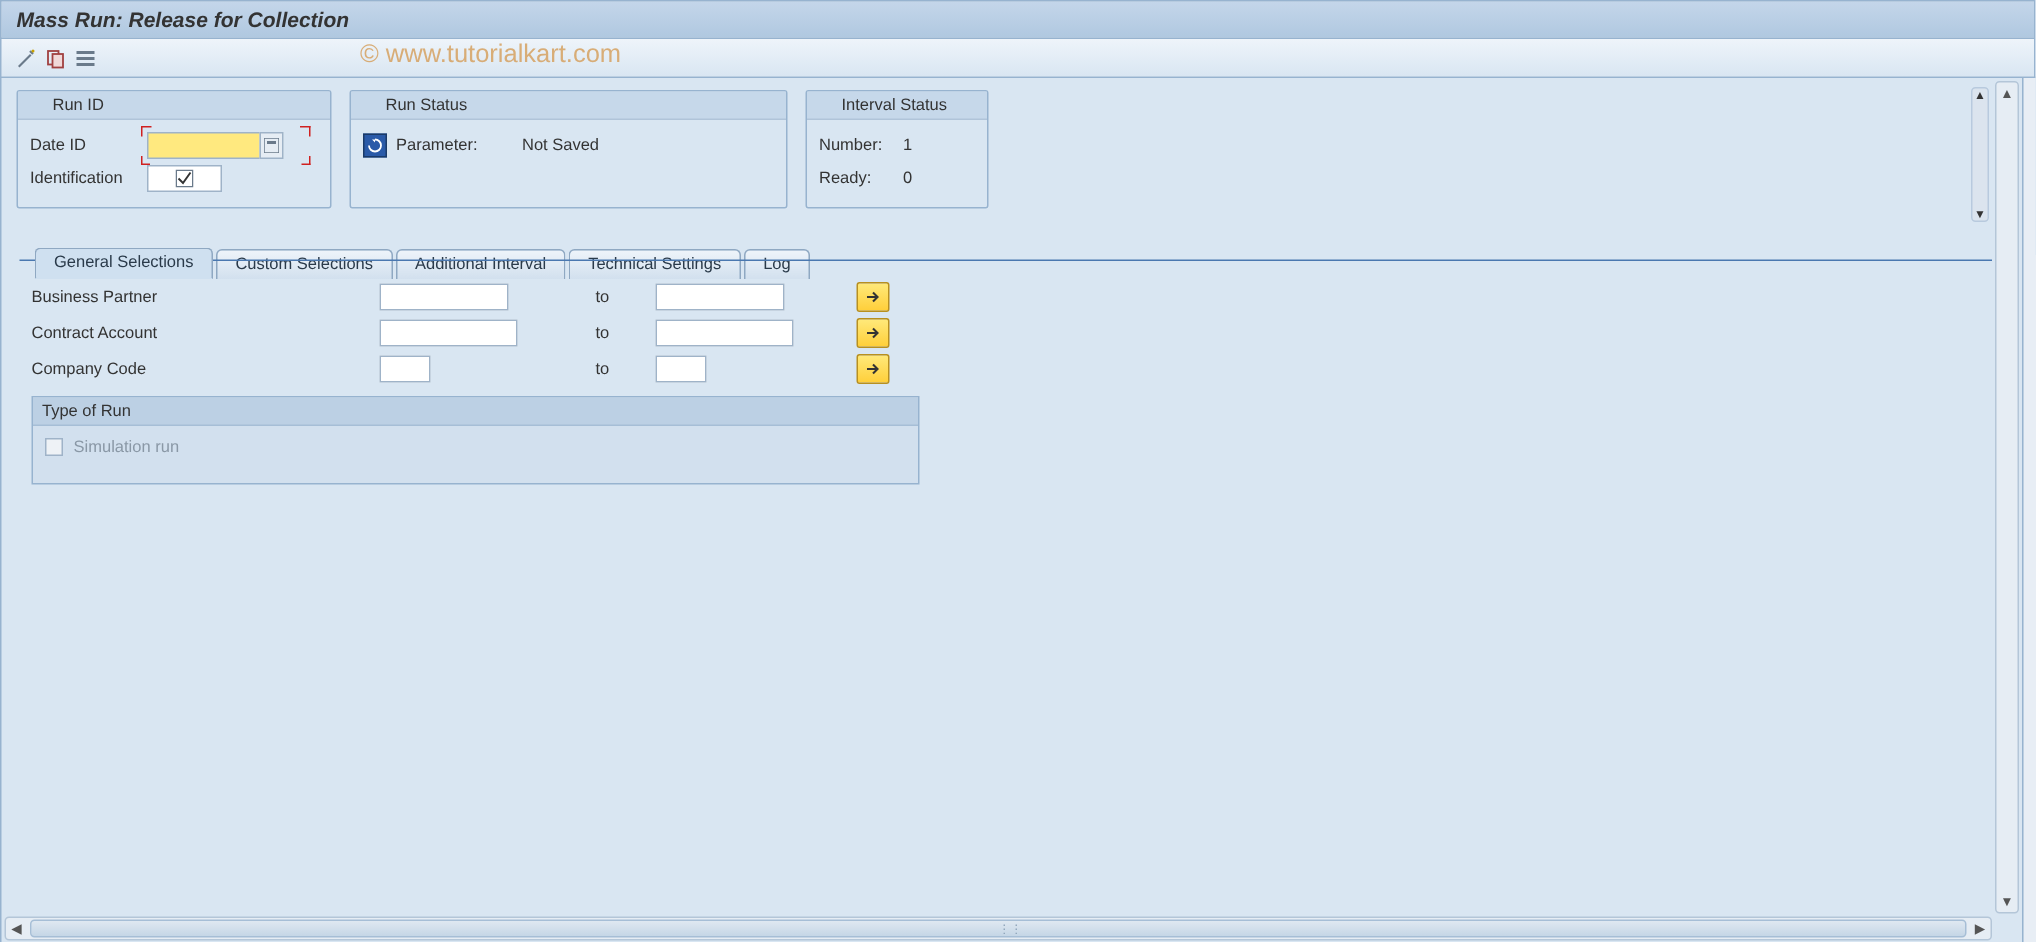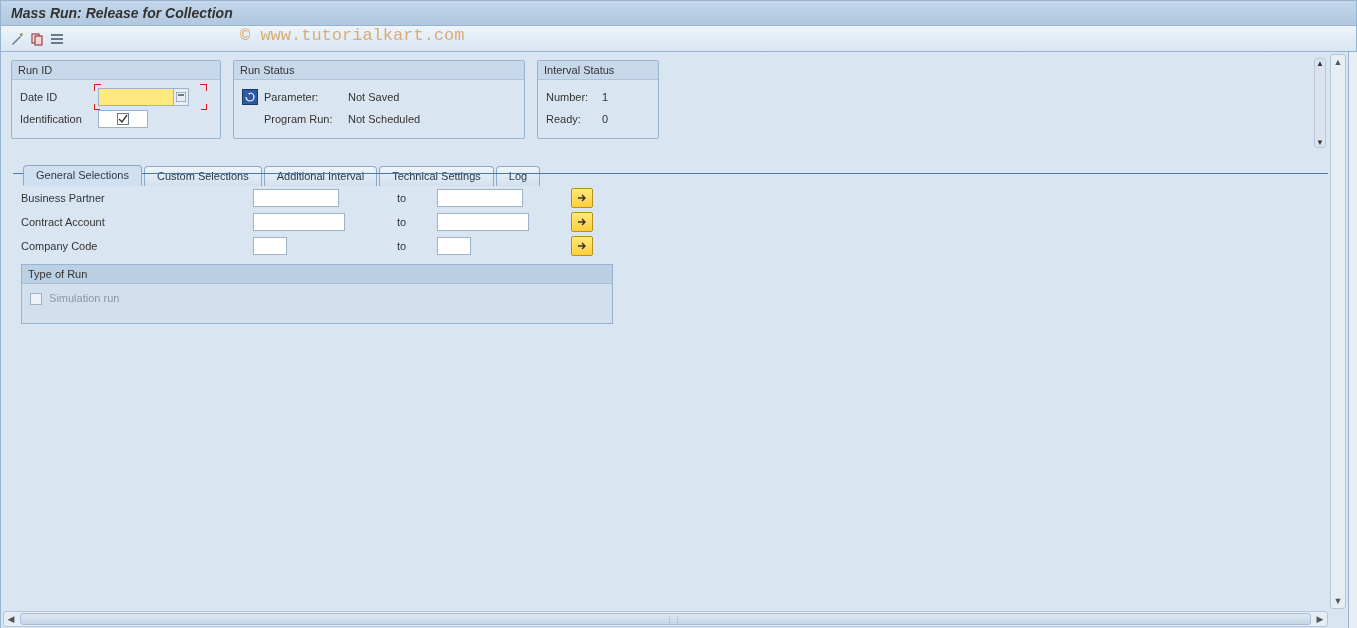--- a/index.html
+++ b/index.html
@@ -54,21 +54,21 @@
     padding: 8px 10px 10px 10px;
   }
   .group-box {
     background: #d9e6f2;
     border: 1px solid #97b3cf;
     border-radius: 2px;
   }
   .group-title {
     background: #c6d8ea;
     border-bottom: 1px solid #b0c4d9;
-    padding: 3px 6px;
+    padding: 3px 23px;
     font-size: 11px;
     color: #333;
   }
   .group-body {
     padding: 6px 8px 8px 8px;
   }
   .row { display: flex; align-items: center; height: 22px; }
   .lbl { width: 78px; }
   .lbl2 { width: 84px; }
   .runid-box { width: 210px; }
@@ -237,21 +237,21 @@
     background:#dbe4ee;
     border:1px solid #b8cade;
     border-radius:3px;
     display:flex;flex-direction:column;justify-content:space-between;align-items:center;
   }
   .watermark {
     position: absolute;
     top: 26px; left: 240px;
     color: #d7a66a;
     font-size: 17px;
-    font-family: Liberation Mono, monospace;
+    font-family: Liberation Sans, sans-serif;
     opacity: .9;
     pointer-events: none;
   }
 </style>
 </head>
 <body>
 
 <div class="title-bar">
   <span>Mass Run: Release for Collection</span>
 </div>
@@ -320,25 +320,20 @@
         <div class="row">
           <span class="status-icon">
             <svg width="10" height="10" viewBox="0 0 10 10">
                 <path d="M5 1 A4 4 0 1 1 1 5" fill="none" stroke="#fff" stroke-width="1.2"></path>
                 <path d="M5 1 L5 3 L3 1 Z" fill="#fff"></path>
               </svg>
           </span>
           <span class="lbl2">Parameter:</span>
           <span>Not Saved</span>
         </div>
-        <div class="row">
-          <span style="width:22px"></span>
-          <span class="lbl2">Program Run:</span>
-          <span>Not Scheduled</span>
-        </div>
       </div>
     </div>
 
     <div class="group-box interval-box">
       <div class="group-title">Interval Status</div>
       <div class="group-body">
         <div class="row">
           <span style="width:56px">Number:</span>
           <span>1</span>
         </div>

